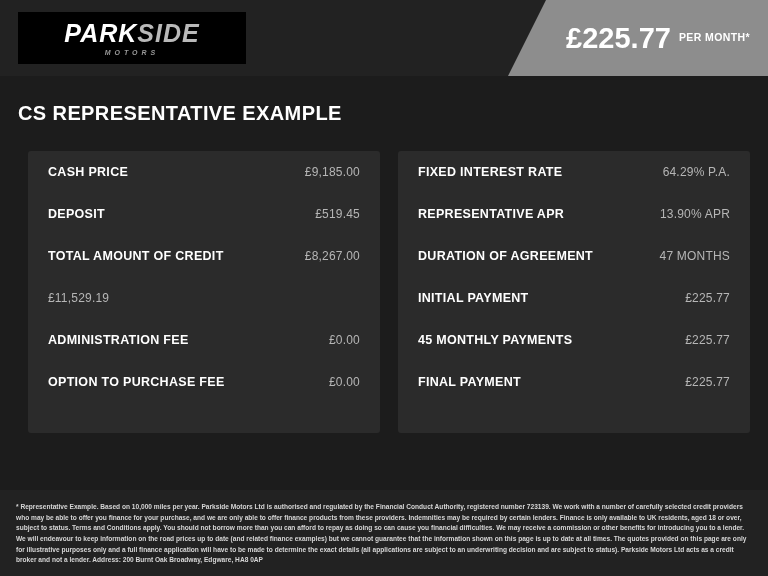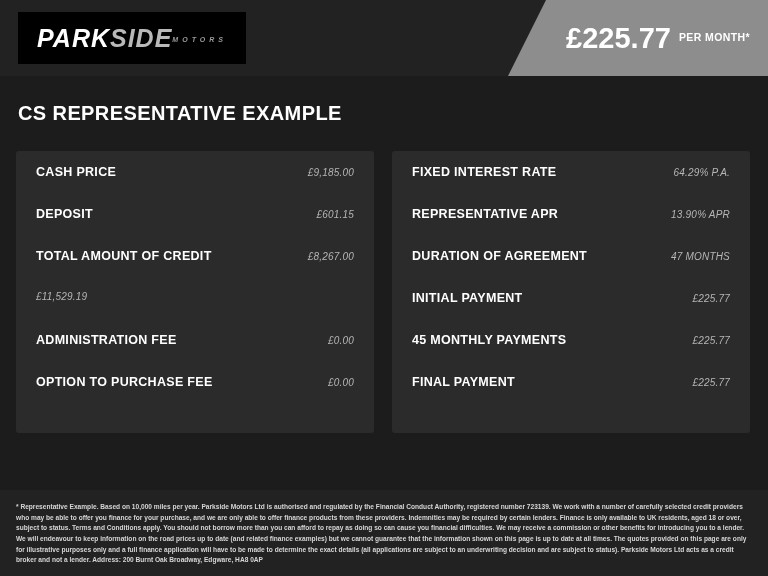--- a/index.html
+++ b/index.html
@@ -36,21 +36,21 @@
     clip-path: polygon(38px 0, 100% 0, 100% 100%, 0 100%);
   }
   .logo-box {
     position: absolute;
     left: 18px;
     top: 12px;
     width: 228px;
     height: 52px;
     background: #000000;
     display: flex;
-    flex-direction: row;
+    flex-direction: column;
     justify-content: center;
     align-items: center;
   }
   .logo-text {
     font-size: 25px;
     font-weight: bold;
     font-style: italic;
     letter-spacing: 1px;
     line-height: 1;
     color: #ffffff;
@@ -95,45 +95,44 @@
     font-size: 20px;
     font-weight: bold;
     color: #ffffff;
     letter-spacing: 0.4px;
   }
 
   
   .panels {
     display: flex;
     gap: 18px;
-    margin: 26px 18px 0 16px;
+    margin: 26px 18px 0 28px;
   }
   .panel {
     flex: 1;
     background: #2b2b2b;
     border-radius: 3px;
     padding: 14px 20px 16px 20px;
   }
   .row {
     display: flex;
     align-items: baseline;
     justify-content: space-between;
     height: 42px;
   }
   .row-label {
     font-size: 12.5px;
     font-weight: bold;
     color: #ffffff;
     letter-spacing: 0.3px;
   }
   .row-value {
-    font-size: 10px;
+    font-size: 12px;
     color: #b6b6b6;
     letter-spacing: 0.2px;
-    font-style: italic;
   }
 
   
   .footer {
     position: absolute;
     left: 0;
     bottom: 0;
     width: 768px;
     background: #222222;
     padding: 12px 16px 10px 16px;
@@ -169,21 +168,21 @@
 
   <div class="panels">
 
     <div class="panel">
       <div class="row">
         <div class="row-label">CASH PRICE</div>
         <div class="row-value">£9,185.00</div>
       </div>
       <div class="row">
         <div class="row-label">DEPOSIT</div>
-        <div class="row-value">£601.15</div>
+        <div class="row-value">£519.45</div>
       </div>
       <div class="row">
         <div class="row-label">TOTAL AMOUNT OF CREDIT</div>
         <div class="row-value">£8,267.00</div>
       </div>
       <div class="row">
         <div class="row-value">£11,529.19</div>
       </div>
       <div class="row">
         <div class="row-label">ADMINISTRATION FEE</div>

